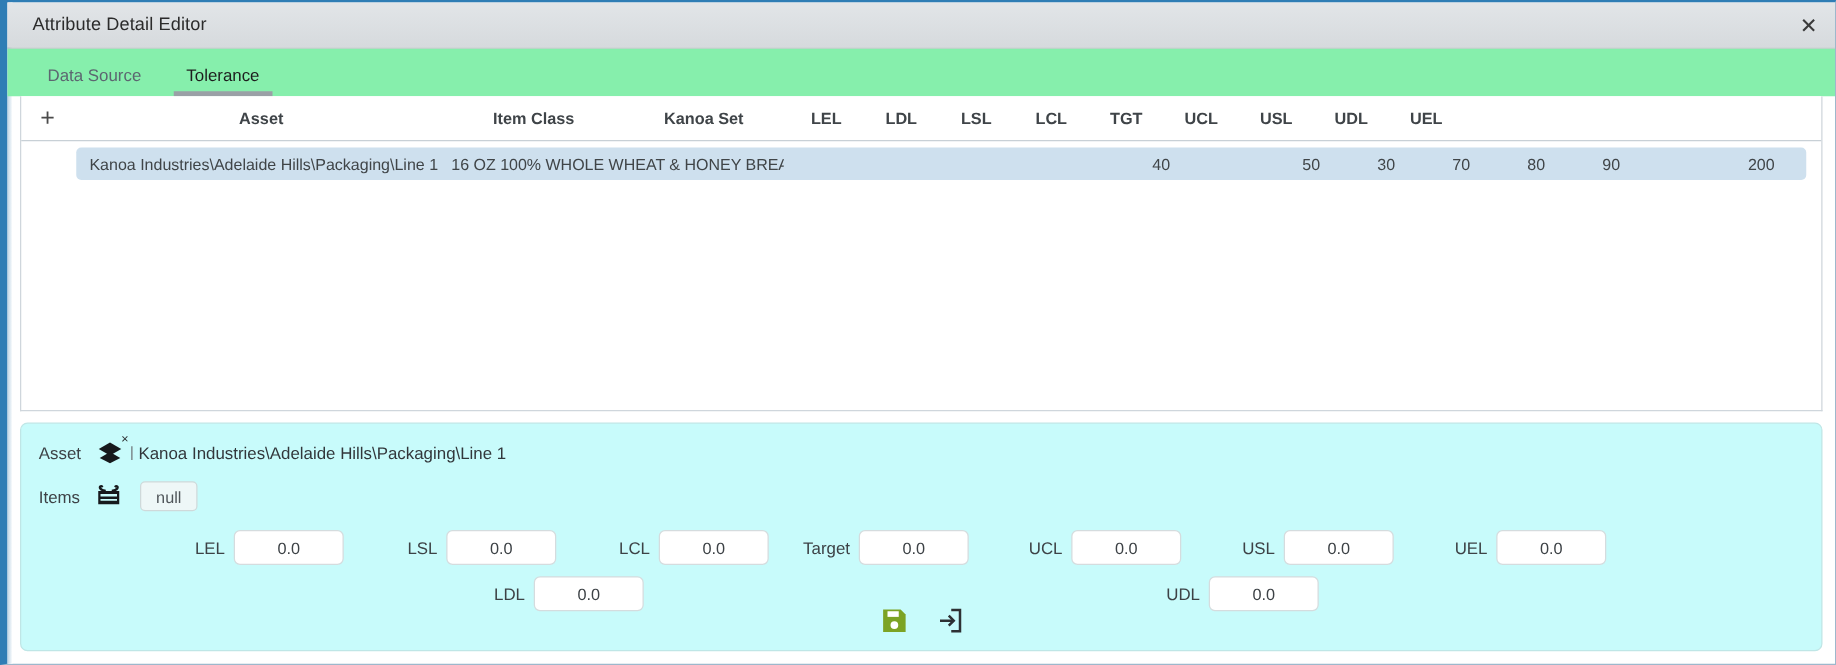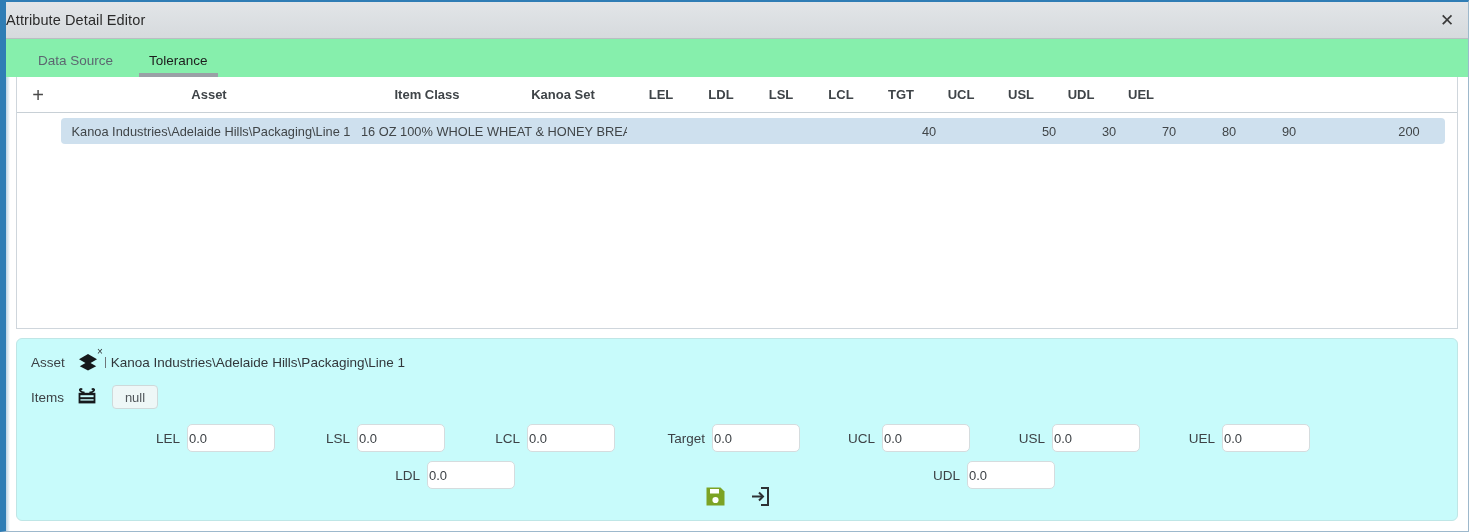--- a/index.html
+++ b/index.html
@@ -38,21 +38,21 @@
 
   .titlebar {
     position: relative;
     height: 36px;
     background: linear-gradient(to bottom, #e2e5e8, #d6dadd);
     border-bottom: 1px solid #b9bec2;
     display: flex;
     align-items: center;
   }
   .title-text {
-    margin-left: 0;
+    margin-left: 20px;
     font-size: 14.5px;
     color: #2b2b2b;
     letter-spacing: 0.1px;
   }
   .close-btn {
     position: absolute;
     right: 8px;
     top: 6px;
     width: 26px;
     height: 24px;
@@ -254,21 +254,21 @@
     white-space: nowrap;
   }
   .num-input {
     width: 88px;
     height: 28px;
     background: #ffffff;
     border: 1px solid #d5dcde;
     border-radius: 5px;
     font-size: 13px;
     color: #3d4246;
-    text-align: left;
+    text-align: center;
     box-sizing: border-box;
     font-family: "Liberation Sans", sans-serif;
     padding: 1px;
   }
 
   
   .actions {
     position: absolute;
     left: 0;
     right: 0;
@@ -374,21 +374,21 @@
         <input class="num-input" type="text" value="0.0" style="">
       </div>
       <div class="field-group" style="width:170px;">
         <span class="field-label">LSL</span>
         <input class="num-input" type="text" value="0.0" style="">
       </div>
       <div class="field-group" style="width:170px;">
         <span class="field-label">LCL</span>
         <input class="num-input" type="text" value="0.0" style="">
       </div>
-      <div class="field-group" style="width:185px;">
+      <div class="field-group" style="width:160px;">
         <span class="field-label">Target</span>
         <input class="num-input" type="text" value="0.0" style="">
       </div>
       <div class="field-group" style="width:170px;">
         <span class="field-label">UCL</span>
         <input class="num-input" type="text" value="0.0" style="">
       </div>
       <div class="field-group" style="width:170px;">
         <span class="field-label">USL</span>
         <input class="num-input" type="text" value="0.0" style="">

